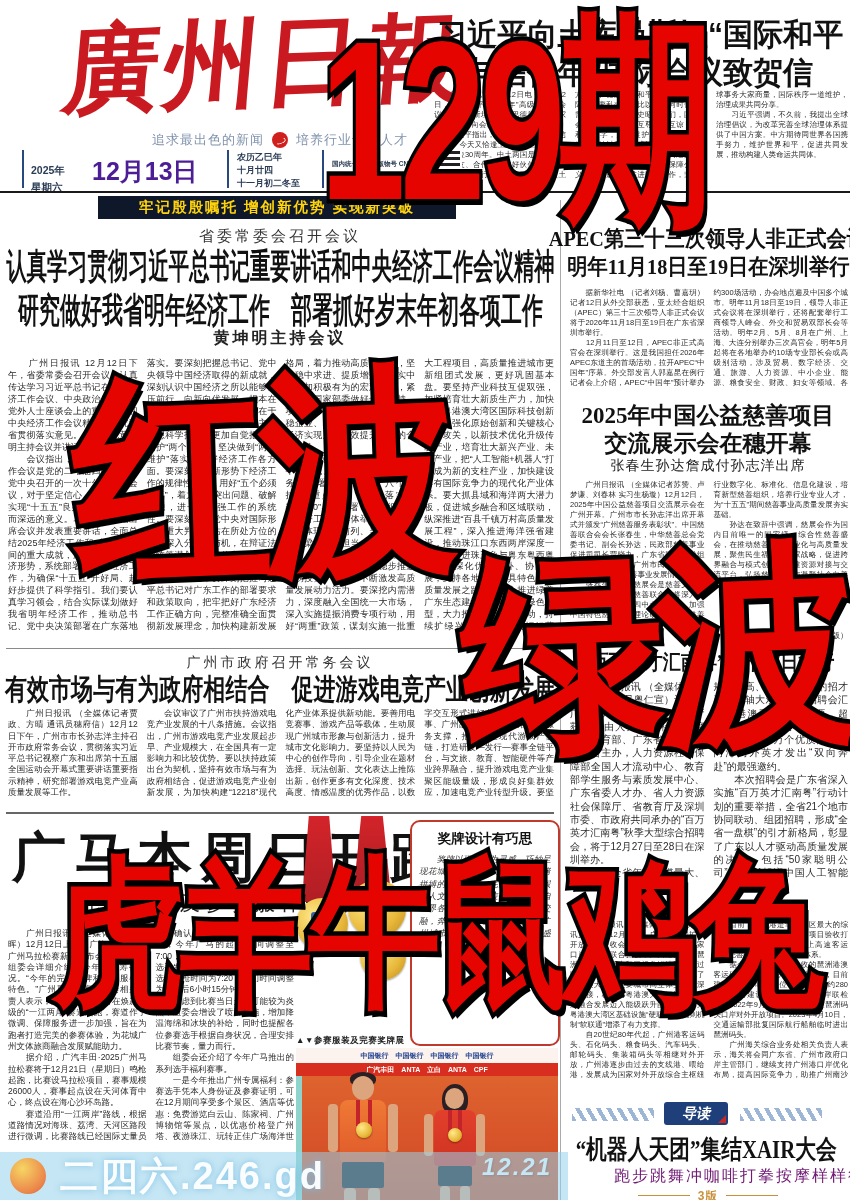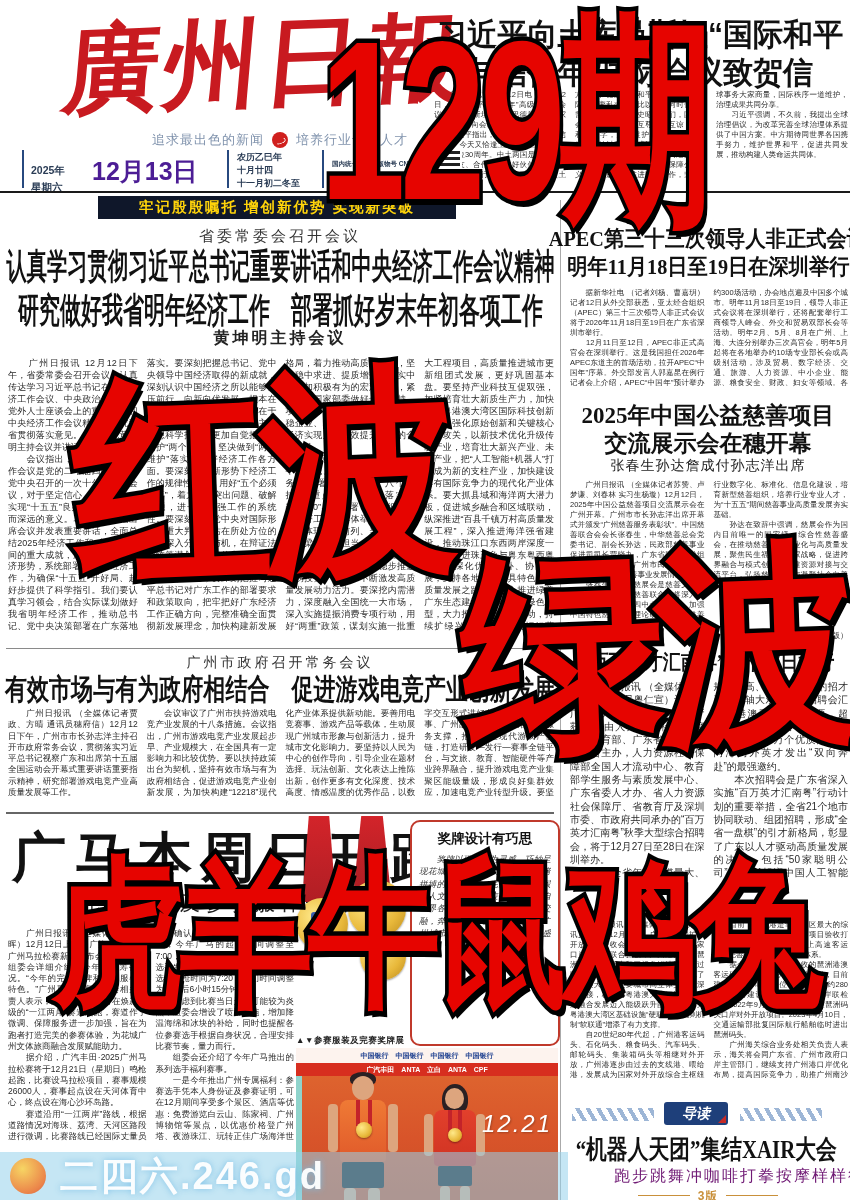--- a/index.html
+++ b/index.html
@@ -51,21 +51,21 @@
             display:flex;align-items:center;justify-content:space-around;white-space:nowrap;overflow:hidden;}
   .sponsor2{height:13px;background:rgba(214,40,30,.9);color:#fff;font-size:7px;font-weight:700;
             display:flex;align-items:center;justify-content:space-around;white-space:nowrap;overflow:hidden;}
   .figure{position:absolute;}
   .head{position:absolute;border-radius:50%;background:#dda57e;}
   .hair{position:absolute;border-radius:50% 50% 40% 40%;background:#2a2023;}
   .torso{position:absolute;border-radius:8px 8px 4px 4px;}
   .shorts{position:absolute;background:#15151a;border-radius:2px;}
   .arm{position:absolute;background:#dda57e;border-radius:4px;}
   .mribbon{position:absolute;width:4px;background:#c3232a;}
-  .racedate{position:absolute;color:#fff;font-weight:400;font-style:italic;font-size:24px;letter-spacing:2px;text-shadow:1px 1px 2px rgba(0,0,0,.25);}
+  .racedate{position:absolute;color:#fff;font-weight:700;font-style:italic;font-size:24px;letter-spacing:2px;text-shadow:1px 1px 2px rgba(0,0,0,.25);margin-top:43px;}
   
   .wmark{background:rgba(150,210,235,.55);display:flex;align-items:center;gap:14px;padding-left:10px;}
   .wmark .ball{width:36px;height:36px;border-radius:50%;background:radial-gradient(circle at 35% 30%,#ffd24a,#f2742c 70%,#d5431f);opacity:.85;}
   .wmark .wtxt{color:rgba(255,255,255,.95);font-weight:900;font-size:38px;letter-spacing:2px;text-shadow:0 0 6px rgba(120,190,230,.9);}
   
   .hatch{position:absolute;height:13px;background:repeating-linear-gradient(60deg,#9db6d6 0 4px,transparent 4px 9px);}
   .badge{position:absolute;background:#1e3f7a;color:#fff;font-weight:700;font-style:italic;
          font-size:14px;display:flex;align-items:center;justify-content:center;border-radius:3px;}
   .badge::after{content:"";position:absolute;right:2px;bottom:2px;border-left:8px solid transparent;border-bottom:8px solid #c62a26;}
   .pageno{color:#c9903a;font-weight:700;font-size:12px;letter-spacing:1px;}

